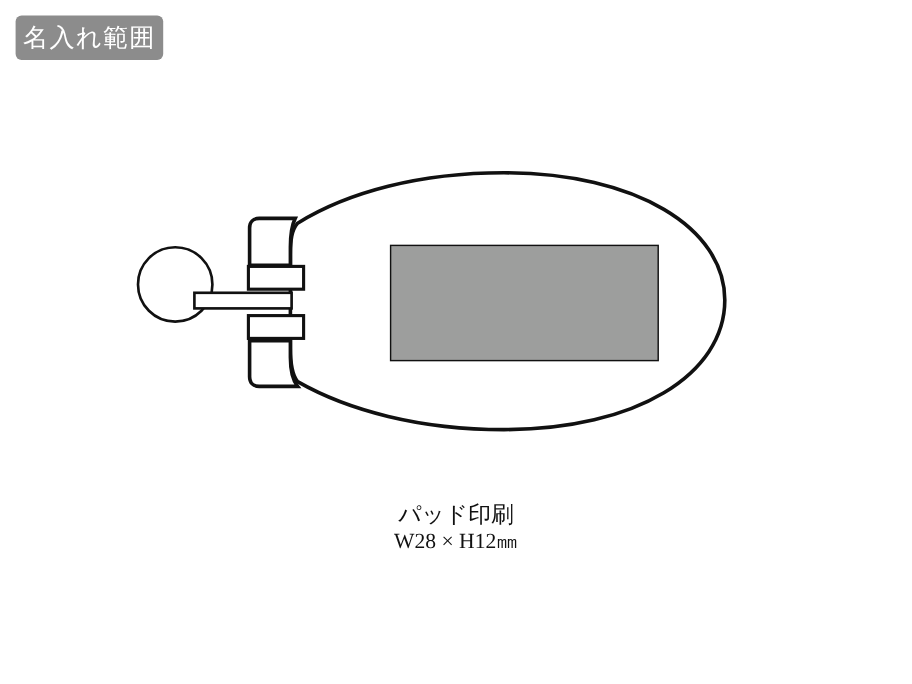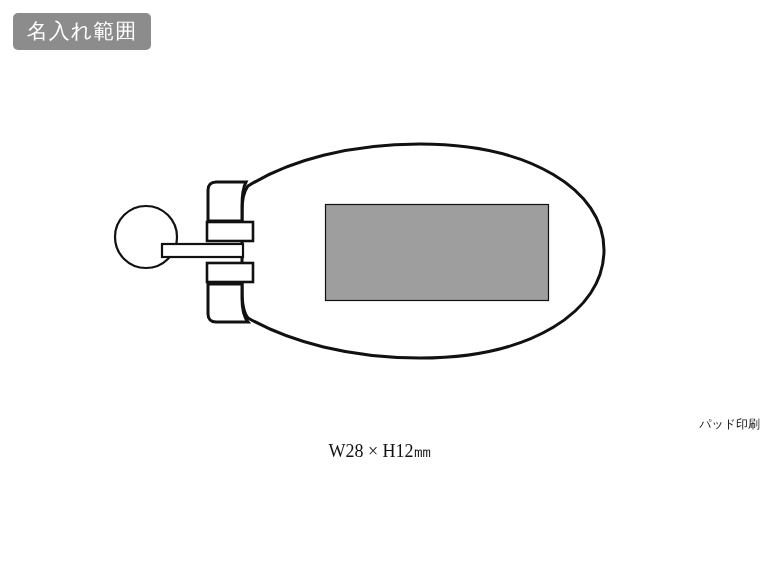--- a/index.html
+++ b/index.html
@@ -1,28 +1,28 @@
 <!DOCTYPE html>
 <html><head>
   <meta charset="utf-8">
   <style>
     html, body { margin: 0; padding: 0; background: #ffffff; }
     body { width: 760px; height: 570px; position: relative; overflow: hidden; }
     .badge {
-      position: absolute; left: 13px; top: 13px; width: 138px; height: 37px;
+      position: absolute; left: 13px; top: 13px; width: 123px; height: 37px;
       background: #8c8c8c; border-radius: 5px;
       color: #ffffff; font-family: "DejaVu Sans", sans-serif; font-size: 21px;
       line-height: 37px; text-align: center; letter-spacing: 1px;
     }
     .drawing { position: absolute; left: 0; top: 0; }
     .caption {
       position: absolute; left: 0; width: 760px; text-align: center;
       font-family: "Liberation Serif", serif; color: #111;
     }
-    .caption-method { top: 416px; font-size: 12px; font-family: "DejaVu Sans", sans-serif; text-align: right; }
+    .caption-method { top: 416px; font-size: 19px; font-family: "DejaVu Sans", sans-serif; }
     .caption-size { top: 439px; font-size: 18px; }
   </style>
 </head>
 <body>
 
 <div class="badge">名入れ範囲</div>
 
 <svg class="drawing" width="760" height="570" viewBox="0 0 760 570" xmlns="http://www.w3.org/2000/svg">
   <g fill="#ffffff" stroke="#111111" stroke-width="2.2">
     <circle cx="146" cy="237" r="31"></circle>

